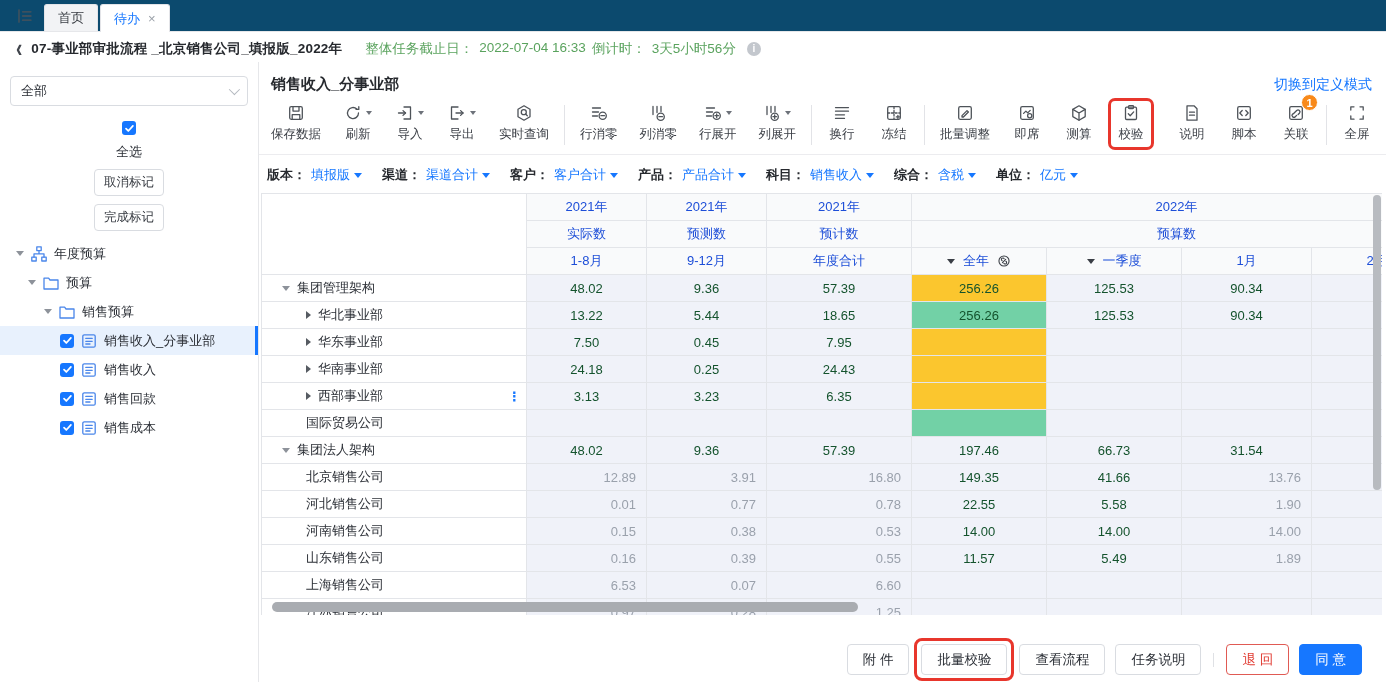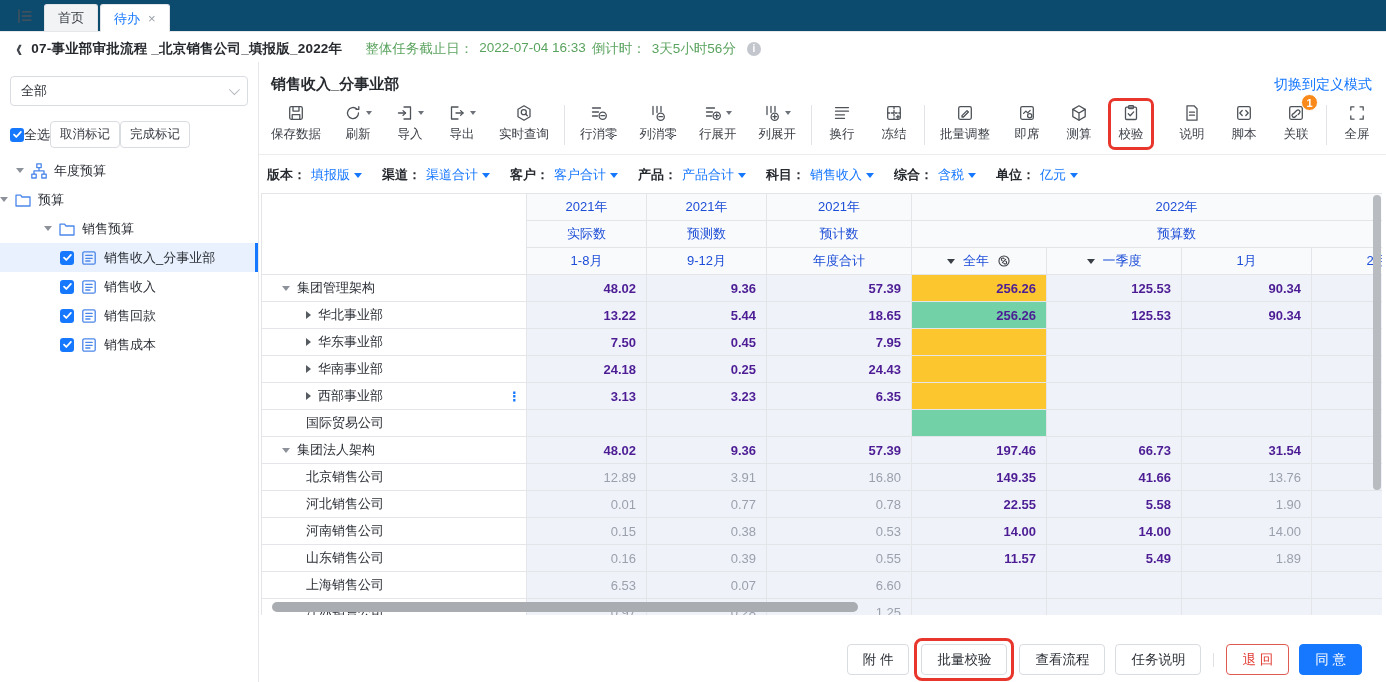--- a/index.html
+++ b/index.html
@@ -20,21 +20,21 @@
   .info-dot{width:14px;height:14px;border-radius:50%;background:#c3c7cd;color:#fff;font-size:10px;line-height:14px;
     text-align:center;font-weight:700;margin-left:2px;align-self:center;cursor:pointer;}
   
   .content{display:flex;height:620px;}
   .sidebar{width:259px;border-right:1px solid #e6e7ea;padding-top:14px;flex:none;}
   .main{flex:1;position:relative;min-width:0;}
   
   .select{margin:0 10px;height:30px;border:1px solid #d9dce1;border-radius:4px;display:flex;align-items:center;
     padding:0 10px;font-size:13px;color:#2b2f36;justify-content:space-between;cursor:pointer;}
   .chev{width:8px;height:8px;border-right:1.4px solid #b3b8bf;border-bottom:1.4px solid #b3b8bf;transform:rotate(45deg) translateY(-2px);}
-  .side-controls{display:flex;align-items:center;margin:15px 10px 8px;font-size:13px;}
+  .side-controls{display:flex;align-items:center;gap:8px;margin:15px 18px 8px;font-size:13px;flex-direction:column;}
   .cb{width:14px;height:14px;border-radius:3px;background:#1677ff;display:inline-flex;align-items:center;justify-content:center;cursor:pointer;flex:none;}
   .side-btn{border:1px solid #d9dce1;background:#fff;border-radius:4px;font-size:12.5px;color:#34383f;
     padding:4px 9px;cursor:pointer;font-family:inherit;}
   .tree-item{height:29px;display:flex;align-items:center;gap:6px;font-size:13px;color:#2b2f36;position:relative;cursor:pointer;}
   .tree-item.selected{background:#e8f1fd;}
   .tree-item.selected::after{content:"";position:absolute;right:0;top:0;bottom:0;width:3px;background:#1677ff;}
   .tri-down{width:0;height:0;border-left:4px solid transparent;border-right:4px solid transparent;border-top:5px solid #8d929a;flex:none;}
   .tri-right{width:0;height:0;border-top:4px solid transparent;border-bottom:4px solid transparent;border-left:5px solid #565b62;flex:none;}
   .tree-ic{display:flex;flex:none;}
   
@@ -62,21 +62,21 @@
   
   .table-wrap{margin:9px 0 0 2px;width:1121px;height:422px;overflow:hidden;position:relative;}
   table{border-collapse:collapse;table-layout:fixed;width:1180px;}
   th,td{border:1px solid #e3e5e9;height:27px;padding:0 10px;font-size:13px;font-weight:400;overflow:hidden;white-space:nowrap;}
   thead th{background:#f9fafb;color:#1d4ed8;text-align:center;}
   th.rowhead{background:#fff;}
   td.rowlabel{background:#fff;text-align:left;padding:0 6px;}
   .rl-inner{display:flex;align-items:center;gap:7px;height:100%;}
   .rl-menu{margin-left:auto;color:#1677ff;font-weight:700;font-size:13px;letter-spacing:-1px;cursor:pointer;}
   td.val{background:#f0f2f9;text-align:right;color:#30343b;cursor:cell;}
-  td.val.strong{font-weight:700;color:#4c1d95;}
+  td.val.strong{font-weight:400;color:#14532d;text-align:center;}
   td.val.muted{color:#9aa1ac;}
   td.val.bg-yellow{background:#fbc62e;}
   td.val.bg-green{background:#72d1a6;}
   .hd-flex{display:flex;align-items:center;justify-content:center;gap:8px;}
   .hd-tri{width:0;height:0;border-left:4px solid transparent;border-right:4px solid transparent;border-top:5px solid #3a3e45;cursor:pointer;}
   .vscroll{position:absolute;right:1px;top:2px;width:8px;height:295px;border-radius:4px;background:#b8bbc0;cursor:grab;}
   .hscroll{position:relative;margin:-13px 0 0 13px;width:586px;height:10px;border-radius:5px;background:#a9acb1;cursor:grab;z-index:5;}
   
   .footer{position:absolute;bottom:7px;right:24px;display:flex;align-items:center;gap:10px;}
   .fbtn{height:31px;padding:0 15px;border:1px solid #d9dce1;background:#fff;border-radius:4px;font-size:13.5px;
@@ -143,21 +143,21 @@
             <span class="tree-ic">
               <svg width="18" height="18" viewBox="0 0 18 18" fill="none" stroke="#4a86ea" stroke-width="1.3" stroke-linecap="round" stroke-linejoin="round">
                 <rect x="6.8" y="1.8" width="4.4" height="3.8"></rect>
                 <rect x="1.8" y="12.2" width="4.4" height="3.8"></rect>
                 <rect x="11.8" y="12.2" width="4.4" height="3.8"></rect>
                 <path d="M9 5.6v3.2M4 12.2V8.8h10v3.4"></path>
               </svg>
             </span>
             <span>年度预算</span>
           </div>
-          <div class="tree-item" style="">
+          <div class="tree-item" style="padding-left: 28px;">
             <span class="tri-down"></span>
             <span class="tree-ic">
               <svg width="18" height="18" viewBox="0 0 18 18" fill="none" stroke="#4a86ea" stroke-width="1.3" stroke-linecap="round" stroke-linejoin="round">
                 <path d="M2 4.2h4.6L8 6h8v9H2z"></path>
               </svg>
             </span>
             <span>预算</span>
           </div>
           <div class="tree-item" style="padding-left: 44px;">
             <span class="tri-down"></span>

